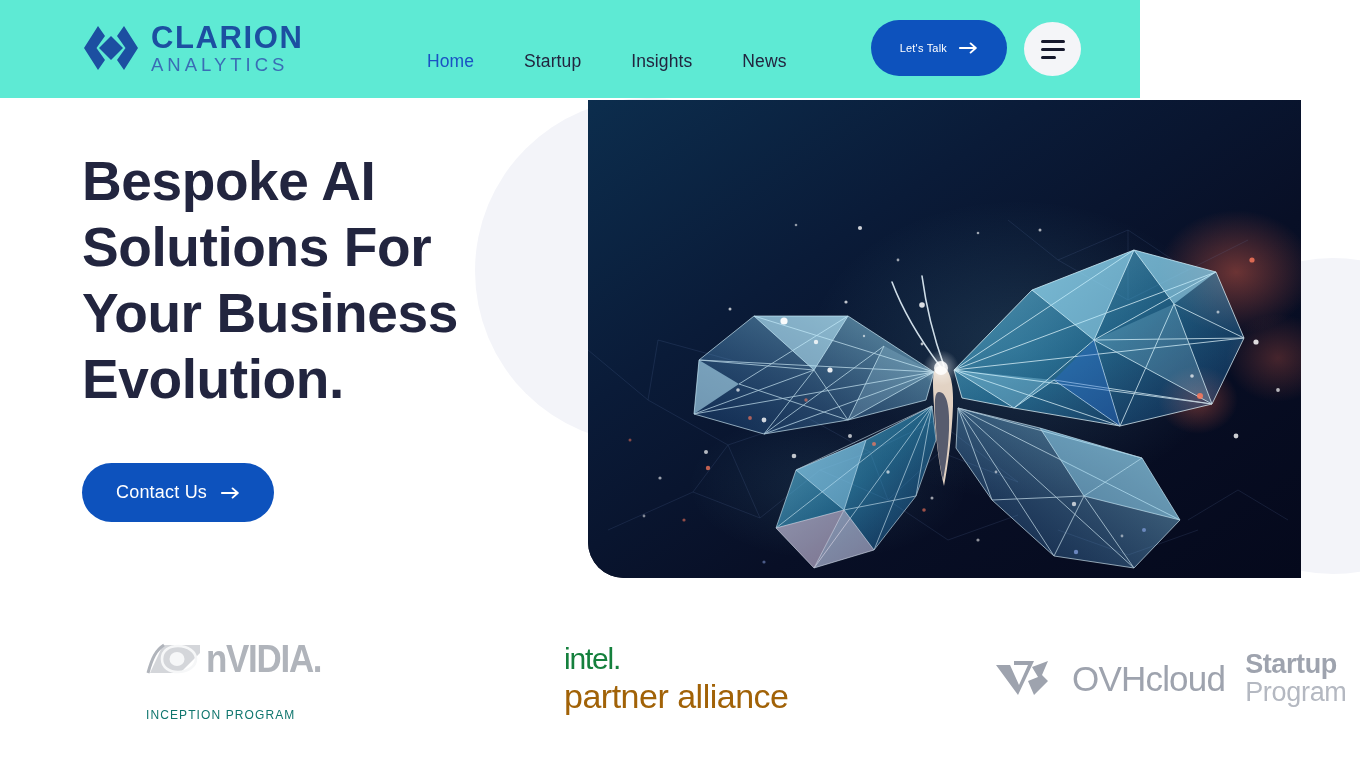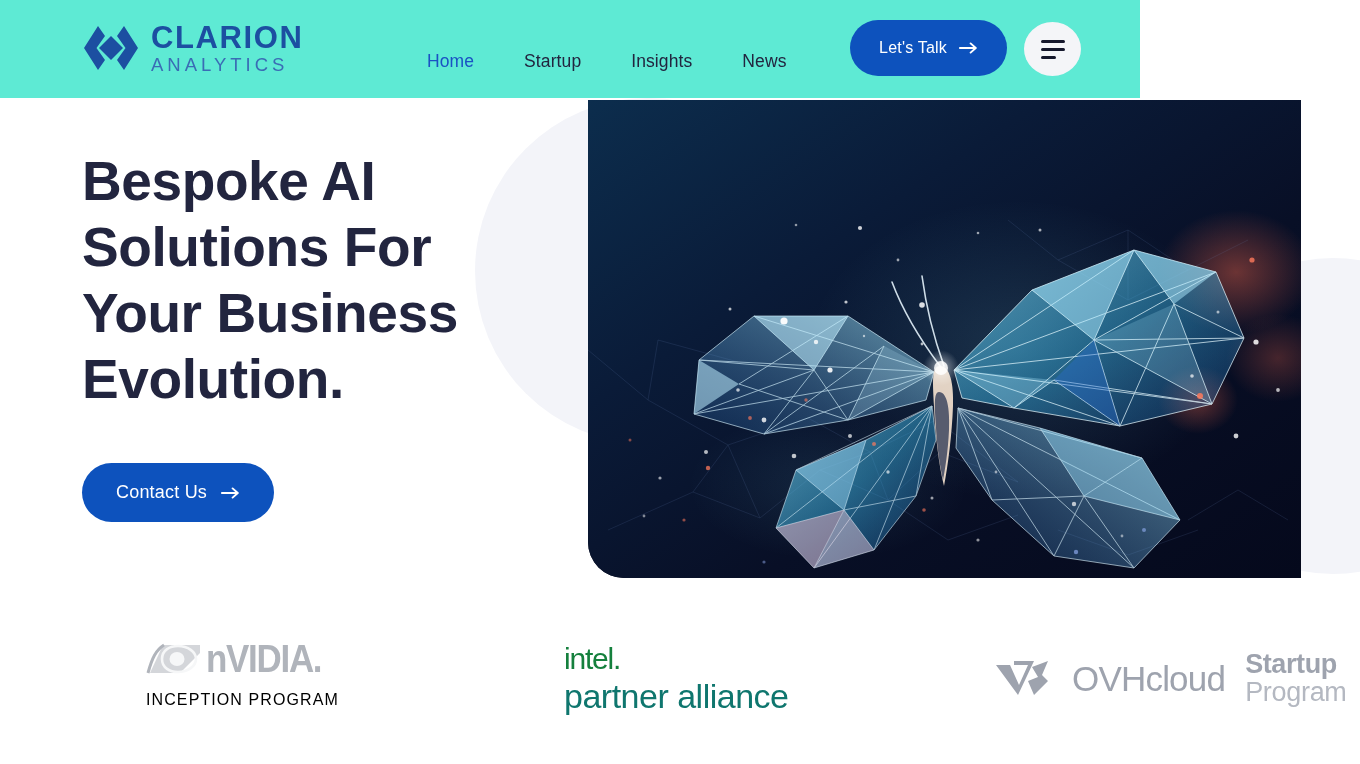--- a/index.html
+++ b/index.html
@@ -53,21 +53,21 @@
   }
   .nav-item.active { color: #1a52c4; }
   .chev { display:block; width: 11px; height: 7px; flex:none; }
 
   .lets-talk {
     position: absolute; right: 133px; top: 20px;
     height: 56px; padding: 5px 29px;
     background: #0d52bd; color: #fff;
     border: none; border-radius: 28px;
     font-family: "Liberation Sans", sans-serif;
-    font-size: 16px; font-weight: 500;
+    font-size: 11px; font-weight: 500;
     display: flex; align-items: center; gap: 12px;
     cursor: pointer; letter-spacing: .2px;
   }
   .arrow-r { display:block; width: 19px; height: 12px; flex:none; }
 
   .burger {
     position: absolute; right: 59px; top: 22px;
     width: 57px; height: 54px; border-radius: 50%;
     background: #f4f5f8; border: none; cursor: pointer;
     display: flex; flex-direction: column; align-items: center;
@@ -127,32 +127,32 @@
 
   .nvidia { left: 146px; top: 12px; flex-direction: column; align-items: flex-start; }
   .nvidia-row { display: flex; align-items: center; gap: 4px; }
   .nvidia-eye { display:block; width: 56px; height: 34px; flex: none; }
   .nvidia-word {
     font-size: 38px; font-weight: 700; color: #b0b4bb;
     letter-spacing: -1.4px; line-height: 1; font-stretch: condensed;
     transform: scaleX(0.92); transform-origin: left center;
   }
   .nvidia-sub {
-    margin-top: 13px; font-size: 16px; font-weight: 400;
-    color: #000000; letter-spacing: 1.1px;
+    margin-top: 30px; font-size: 12px; font-weight: 400;
+    color: #0f766e; letter-spacing: 1.1px;
   }
 
   .intel { left: 564px; top: 16px; flex-direction: column; align-items: flex-start; }
   .intel-word {
     font-size: 30px; font-weight: 400; color: #15803d;
     letter-spacing: -1.2px; line-height: 1;
   }
   .intel-sub {
     margin-top: 4px; font-size: 34px; font-weight: 300;
-    color: #0f766e; letter-spacing: -0.5px; line-height: 1.1;
+    color: #a16207; letter-spacing: -0.5px; line-height: 1.1;
   }
 
   .ovh { left: 994px; top: 22px; align-items: center; gap: 20px; }
   .ovh-row { display: flex; align-items: center; gap: 22px; }
   .ovh-mark { display: block; width: 56px; height: 38px; flex: none; }
   .ovh-word {
     font-size: 35px; font-weight: 400; color: #9ea3ae;
     letter-spacing: -0.8px; line-height: 1;
   }
   .ovh-prog { display: flex; flex-direction: column; line-height: 1.05; }

